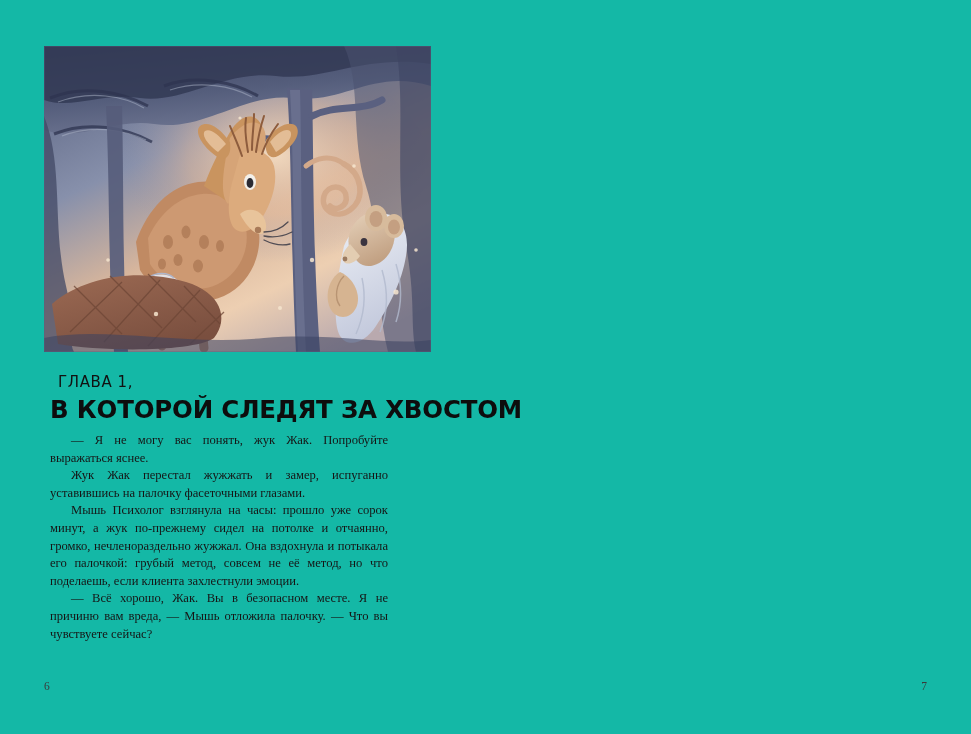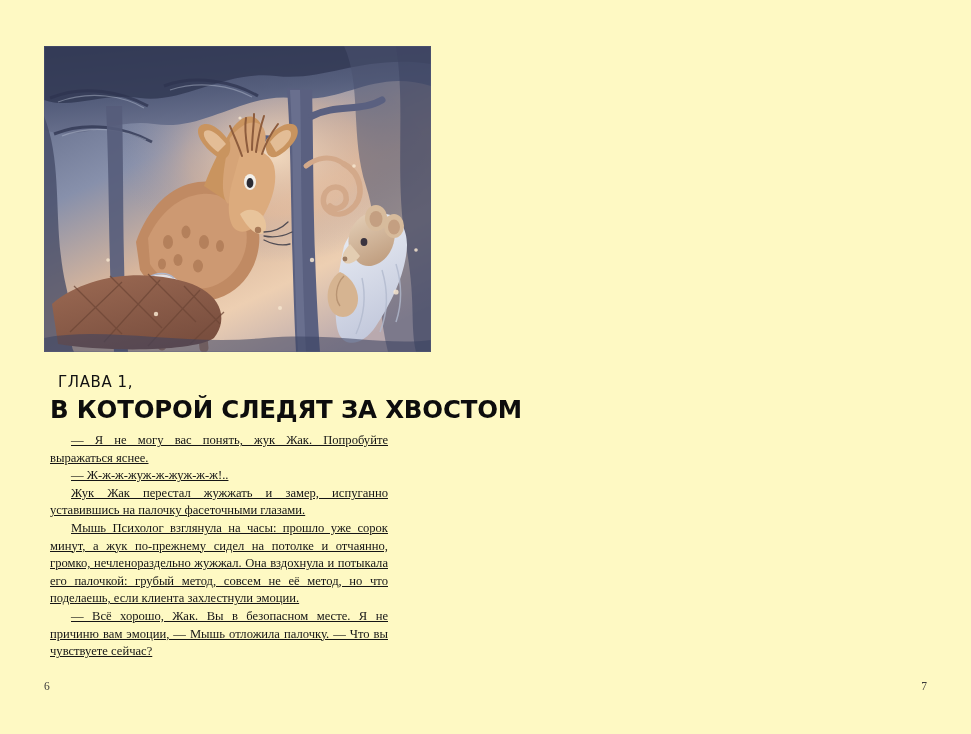--- a/index.html
+++ b/index.html
@@ -13,21 +13,21 @@
     height: 734px;
     overflow: hidden;
     font-family: "Liberation Serif", "DejaVu Serif", serif;
     color: #1a1a1a;
   }
 
   .spread {
     position: relative;
     width: 971px;
     height: 734px;
-    background: #fef9c3;
+    background: #14b8a6;
     display: flex;
   }
 
   .page {
     position: relative;
     height: 734px;
     box-sizing: border-box;
   }
   .page-left  { width: 485px; padding: 0; }
   .page-right { width: 486px; padding: 0; }
@@ -89,21 +89,20 @@
     color: #161616;
   }
   .column-left {
     left: 50px;
     top: 432px;
     width: 338px;
   }
   .column p {
     margin: 0;
     text-indent: 21px;
-    text-decoration: underline;
   }
 
   
   .folio {
     position: absolute;
     bottom: 42px;
     font-size: 11.5px;
     color: #3a3a3a;
     font-family: "Liberation Serif", serif;
   }
@@ -290,24 +289,23 @@
       </div>
     </div>
 
     <div class="chapter-block">
       <div class="chapter-kicker">ГЛАВА 1,</div>
       <h1 class="chapter-title">В КОТОРОЙ СЛЕДЯТ ЗА ХВОСТОМ</h1>
     </div>
 
     <div class="column column-left">
       <p>— Я не могу вас понять, жук Жак. Попробуйте выражаться яснее.</p>
-      <p>— Ж-ж-ж-жуж-ж-жуж-ж-ж!..</p>
       <p>Жук Жак перестал жужжать и замер, испуганно уставившись на палочку фасеточными глазами.</p>
       <p>Мышь Психолог взглянула на часы: прошло уже сорок минут, а жук по-прежнему сидел на потолке и отчаянно, громко, нечленораздельно жужжал. Она вздохнула и потыкала его палочкой: грубый метод, совсем не её метод, но что поделаешь, если клиента захлестнули эмоции.</p>
-      <p>— Всё хорошо, Жак. Вы в безопасном месте. Я не причиню вам эмоции, — Мышь отложила палочку. — Что вы чувствуете сейчас?</p>
+      <p>— Всё хорошо, Жак. Вы в безопасном месте. Я не причиню вам вреда, — Мышь отложила палочку. — Что вы чувствуете сейчас?</p>
     </div>
 
     <div class="folio folio-left">6</div>
   </div>
 
   <div class="page page-right">
 
     <div class="folio folio-right">7</div>
   </div>
 

